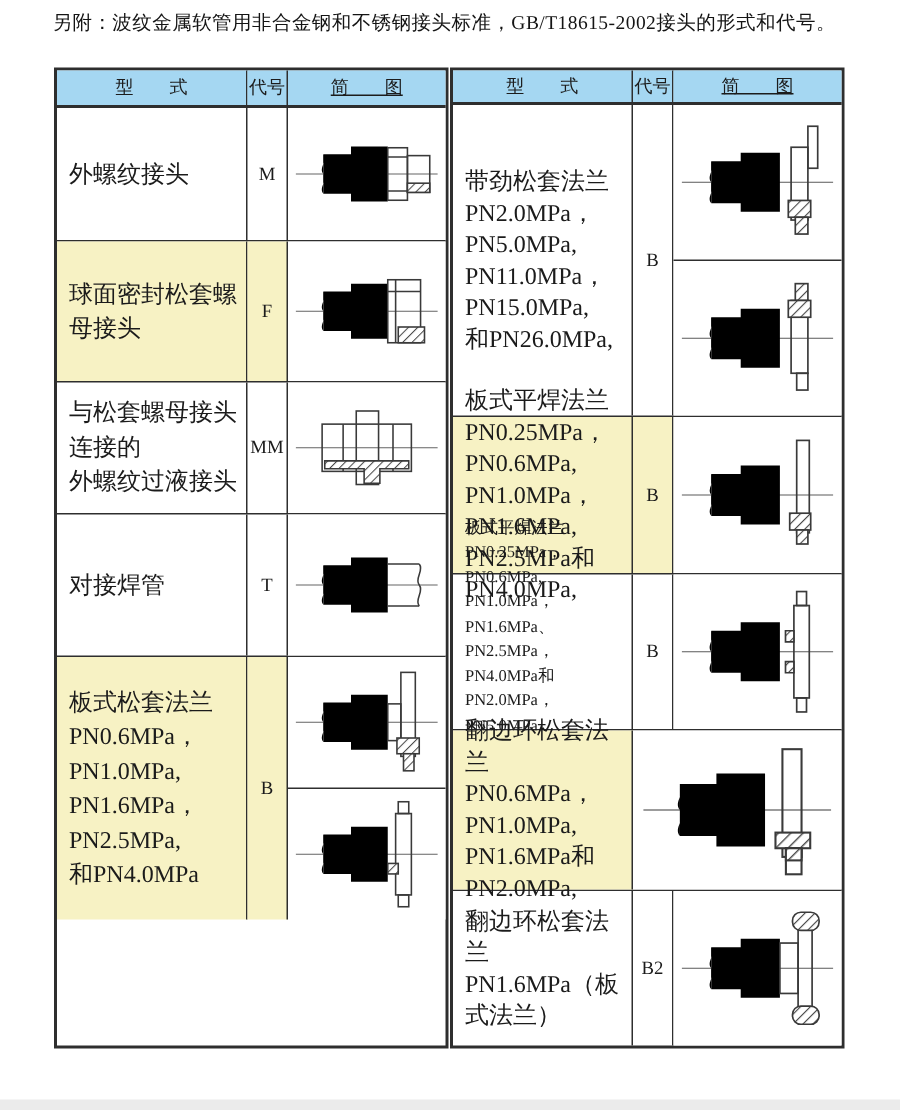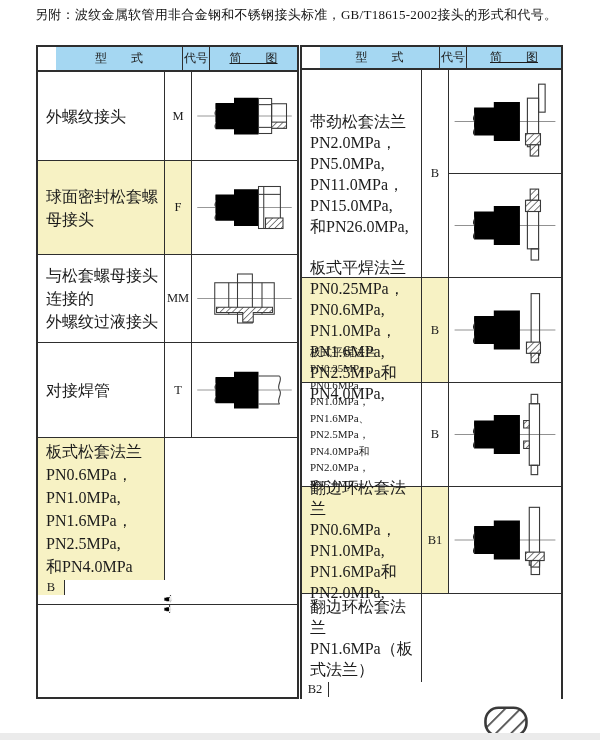--- a/index.html
+++ b/index.html
@@ -13,22 +13,22 @@
     position:absolute; left:35px; top:6px; width:540px;
     font-size:13px; color:#141414; letter-spacing:.3px; white-space:nowrap;
   }
   .tables { position:absolute; left:36px; top:45px; display:flex; }
   .half {
     border:2px solid var(--line,#2e2e2e);
     width:259px; background:#fff;
   }
   .half.left { margin-right:1px; }
   .row { display:flex; border-bottom:1px solid var(--line,#2e2e2e); }
-  .row:last-child { border-bottom:none;flex-direction:column; }
-  .row.head { border-bottom:2px solid var(--line,#2e2e2e);padding-left:18px; }
+  .row:last-child { border-bottom:none; }
+  .row.head { border-bottom:2px solid var(--line,#2e2e2e); }
   .cell { box-sizing:border-box; border-right:1px solid var(--line,#2e2e2e); min-width:0; }
   .cell:last-child { border-right:none; }
 
   .c-type { width:127px; display:flex; align-items:center;
             padding:2px 3px 2px 8px; font-size:16px; line-height:23px;
             color:#1b1b1b; white-space:pre-line; }
   .c-code { width:27px; display:flex; align-items:center; justify-content:center;
             font-size:12.5px; color:#1b1b1b; }
   .c-diag { flex:1; background:#fff;text-decoration:underline; }
   .half.right .c-type { width:120px; line-height:21px; }
@@ -245,21 +245,20 @@
             <rect x="88" y="78" width="7" height="10"></rect>
             <path class="h" d="M80,30 h6 v8 h-6 z M80,52 h6 v8 h-6 z"></path>
           </svg>
         </div>
       </div>
 
       <div class="row hl" style="height:106px">
         <div class="cell c-type">翻边环松套法兰
 PN0.6MPa， PN1.0MPa,
 PN1.6MPa和PN2.0MPa,</div>
-        <div class="cell c-code">B1</div>
         <div class="cell c-diag">
           <svg class="diag" viewBox="0 0 120 90">
             <line class="thin" x1="6" y1="45" x2="114" y2="45"></line>
             <use href="#hz"></use>
             <rect x="86" y="10" width="11" height="62"></rect>
             <rect class="h" x="82" y="58" width="20" height="9"></rect>
             <rect x="88" y="67" width="9" height="15"></rect>
             <rect class="h" x="88" y="67" width="9" height="7"></rect>
           </svg>
         </div>

